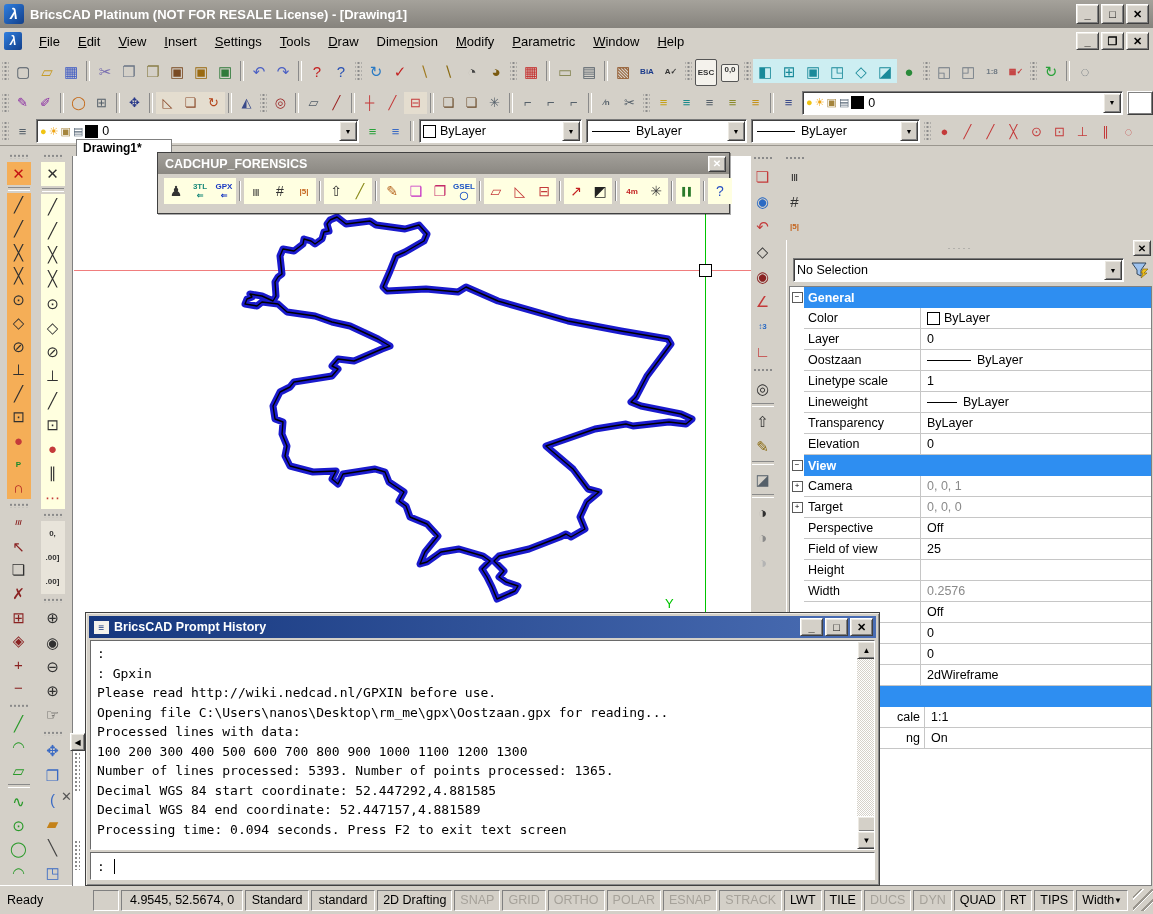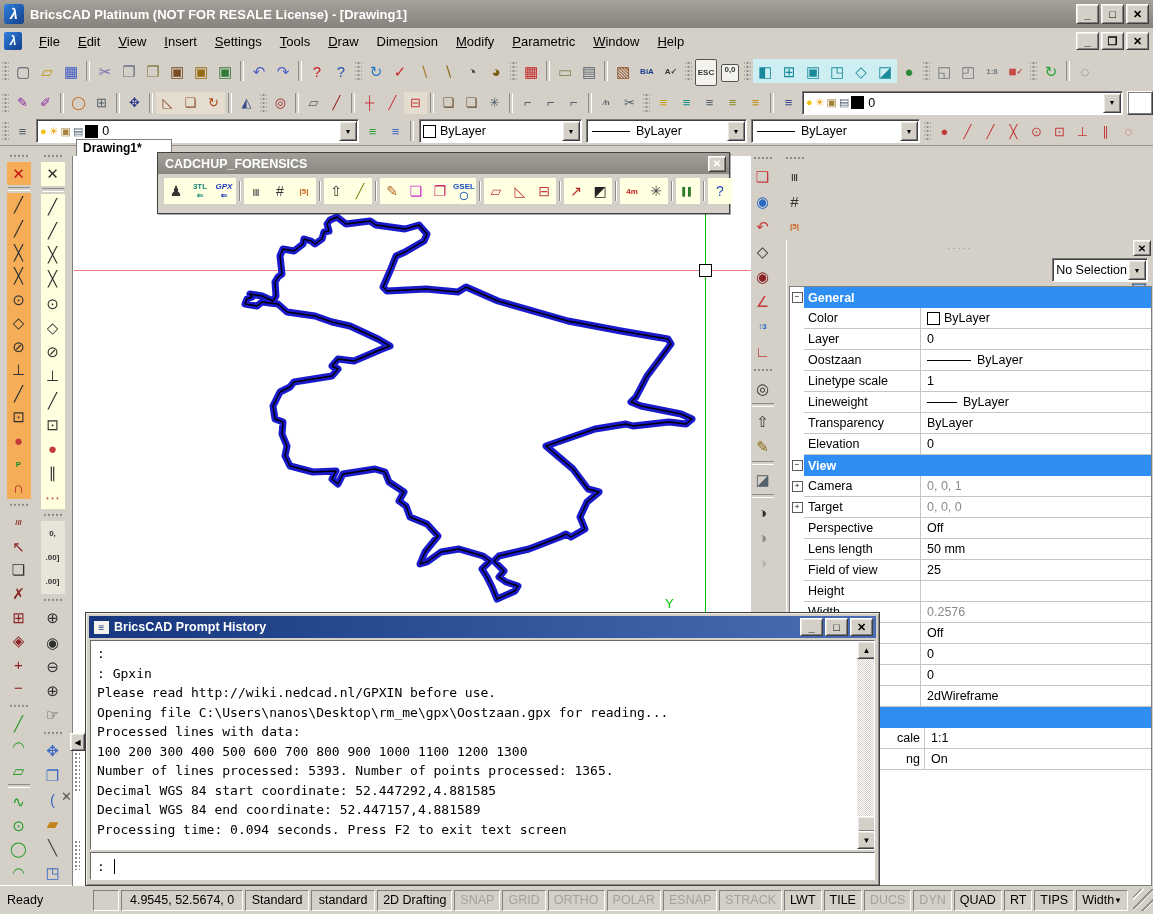--- a/index.html
+++ b/index.html
@@ -74,21 +74,21 @@
   #forensics .fx{margin-left:auto;margin-right:3px;width:16px;height:14px;font-size:10px;font-weight:bold;}
   #forensics .frow{display:flex;align-items:center;padding:4px 2px 0 6px;}
   #forensics .icon{width:24px;height:26px;min-width:24px;background:#ffffe1;font-size:14px;}
   
   #props{position:absolute;left:786px;top:240px;width:367px;bottom:28px;background:#d4d0c8;z-index:4;
     border-left:1px solid #fff;}
   #props .phandle{height:16px;display:flex;align-items:center;}
   #props .pdots{flex:1;text-align:center;color:#8a8a8a;font-size:9px;letter-spacing:2px;}
   #props .pclose{width:16px;height:14px;margin-right:3px;font-size:10px;font-weight:bold;
     display:flex;align-items:center;justify-content:center;}
-  #selrow{display:flex;align-items:flex-end;padding:2px 4px 4px 4px;flex-direction:column;}
+  #selrow{display:flex;align-items:center;padding:2px 4px 4px 4px;}
   #selcombo{flex:1;height:22px;}
   #pgrid{position:absolute;left:2px;right:2px;top:46px;bottom:0;background:#fff;
     border:1px solid #808080;overflow:hidden;font-size:12.5px;}
   .prow{display:flex;height:21px;align-items:stretch;}
   .pmargin{width:14px;background:#fff;display:flex;align-items:center;justify-content:center;}
   .pexp{width:9px;height:9px;border:1px solid #5a5a5a;background:#fff;font-size:8px;line-height:7px;
     text-align:center;color:#000;}
   .phead{flex:1;background:#2e8ef1;color:#fff;font-weight:bold;display:flex;align-items:center;
     padding-left:4px;}
   .pbody{flex:1;display:flex;border-bottom:1px solid #c6c6c6;}
@@ -757,21 +757,21 @@
   </div>
   <div class="frow" id="frow">
       <div class="icon">
         <span style="color: rgb(51, 51, 51);">♟</span>
       </div>
       <div class="icon ticon">
         <span style="color: rgb(26, 138, 122);">3TL</span>
         <span class="g2" style="color: rgb(26, 138, 122);">⇐</span>
       </div>
       <div class="icon ticon">
-        <span style="color: rgb(26, 58, 196); font-style: italic;">GPX</span>
+        <span style="color: rgb(26, 58, 196);">GPX</span>
         <span class="g2" style="color: rgb(26, 58, 196);">⇐</span>
       </div>
       <div class="sep-h"></div>
       <div class="icon ticon">
         <span style="color: rgb(51, 51, 51);">|||</span>
       </div>
       <div class="icon">
         <span style="color: rgb(51, 51, 51);">#</span>
       </div>
       <div class="icon ticon">
@@ -952,29 +952,20 @@
             <span>0, 0, 0</span>
           </div>
         </div>
       </div>
       <div class="prow">
         <div class="pmargin"></div>
         <div class="pbody">
           <div class="plabel">Perspective</div>
           <div class="pvalue">
             <span>Off</span>
-          </div>
-        </div>
-      </div>
-      <div class="prow">
-        <div class="pmargin"></div>
-        <div class="pbody">
-          <div class="plabel">Lens length</div>
-          <div class="pvalue">
-            <span>50 mm</span>
           </div>
         </div>
       </div>
       <div class="prow">
         <div class="pmargin"></div>
         <div class="pbody">
           <div class="plabel">Field of view</div>
           <div class="pvalue">
             <span>25</span>
           </div>

